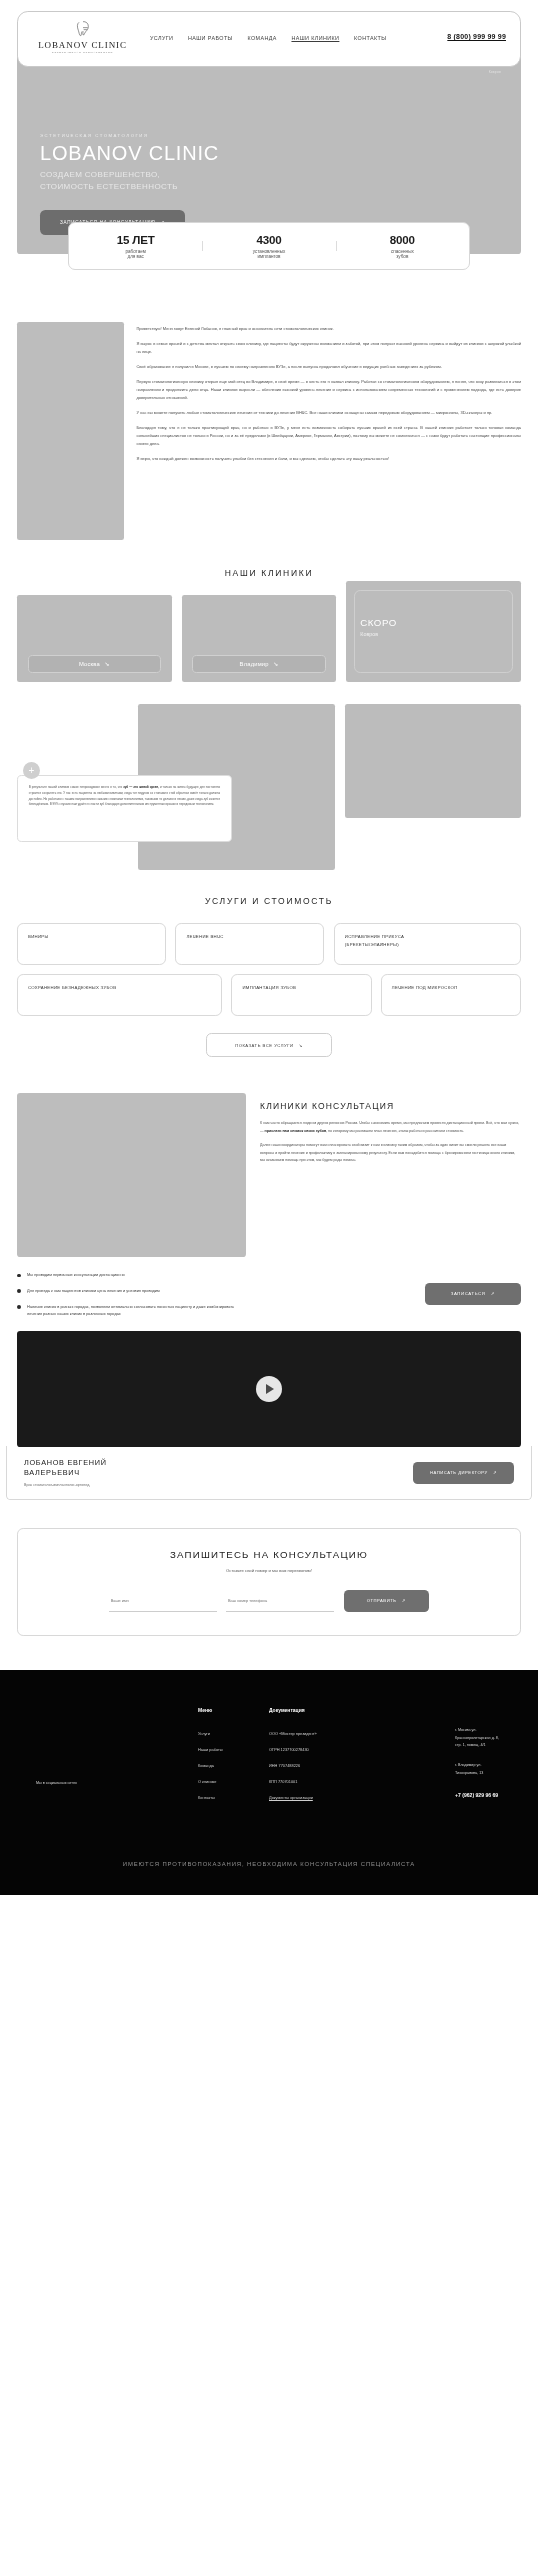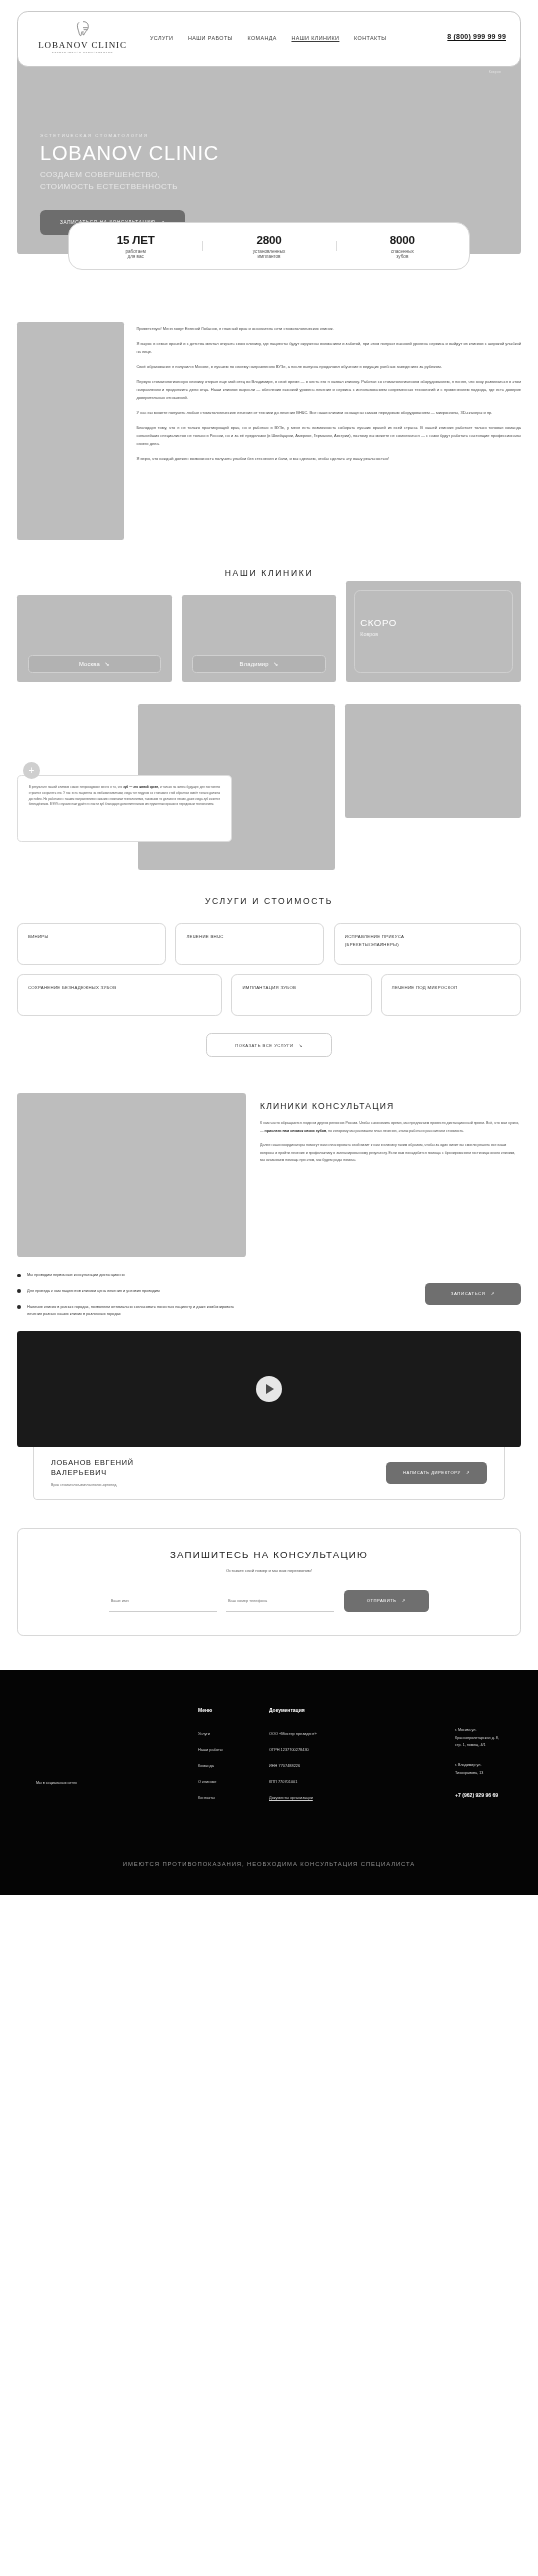--- a/index.html
+++ b/index.html
@@ -58,21 +58,21 @@
     font-size: 4.6px; letter-spacing: 0.7px;
     padding: 10px 20px;
     font-family: inherit;
     cursor: pointer;
   }
 
   
   .stats-wrap { position: relative; height: 54px; }
   .stats {
     position: absolute; left: 68px; right: 68px; top: -32px;
-    background: #fff; border: 0.8px solid #d7d7d7; border-radius: 14px;
+    background: #fff; border: 0.8px solid #d7d7d7; border-radius: 7px;
     height: 48px; display: flex; align-items: center;
     z-index: 20;
     justify-content: flex-end;
   }
   .stat { flex: 1; text-align: center; position: relative; }
   .stat + .stat::before {
     content:""; position:absolute; left:0; top:7.7px; bottom:7.7px; width:0.8px; background:#dcdcdc;
   }
   .stat-num { font-size: 11.6px; font-weight: bold; color: #1c1c1c; letter-spacing: -0.2px; }
   .stat-l1 { font-size: 4.6px; color:#555; margin-top: 2.3px; }
@@ -163,21 +163,21 @@
     position: relative; height: 116px; background:#1a1a1a; border-radius: 3.1px;
     display:flex; align-items:center; justify-content:center;
   }
   .play {
     width: 26px; height: 26px; border-radius: 50%; background:#e6e6e6;
     display:flex; align-items:center; justify-content:center;
   }
   .play-tri { width:0; height:0; border-left: 8.5px solid #4a4a4a; border-top: 5.4px solid transparent; border-bottom: 5.4px solid transparent; margin-left: 2.3px;}
 
   .doctor {
-    margin: 0 33px; margin-top: -0.8px;
+    margin: 0 6px; margin-top: -0.8px;
     border: 0.8px solid #d8d8d8; border-top: none; border-radius: 0 0 4.6px 4.6px;
     background:#fff; height: 54px;
     display:flex; align-items:center; justify-content:space-between;
     padding: 0 17px;
   }
   .doc-name { font-size: 7.3px; letter-spacing:0.7px; color:#161616; line-height: 1.45; }
   .doc-role { font-size: 3.6px; color:#6e6e6e; margin-top: 4.6px; }
   .doc-btn {
     background:#6f6f6f; color:#fff; border:none; border-radius:4.6px;
     padding: 8.5px 17px; font-size:4.2px; letter-spacing:0.5px; font-family:inherit; cursor:pointer;
@@ -269,21 +269,21 @@
   </div>
 
   <div class="stats-wrap">
     <div class="stats">
       <div class="stat">
         <div class="stat-num">15 ЛЕТ</div>
         <div class="stat-l1">работаем</div>
         <div class="stat-l2">для вас</div>
       </div>
       <div class="stat">
-        <div class="stat-num">2800</div>
+        <div class="stat-num">4300</div>
         <div class="stat-l1">установленных</div>
         <div class="stat-l2">имплантов</div>
       </div>
       <div class="stat">
         <div class="stat-num">8000</div>
         <div class="stat-l1">спасенных</div>
         <div class="stat-l2">зубов</div>
       </div>
     </div>
   </div>

